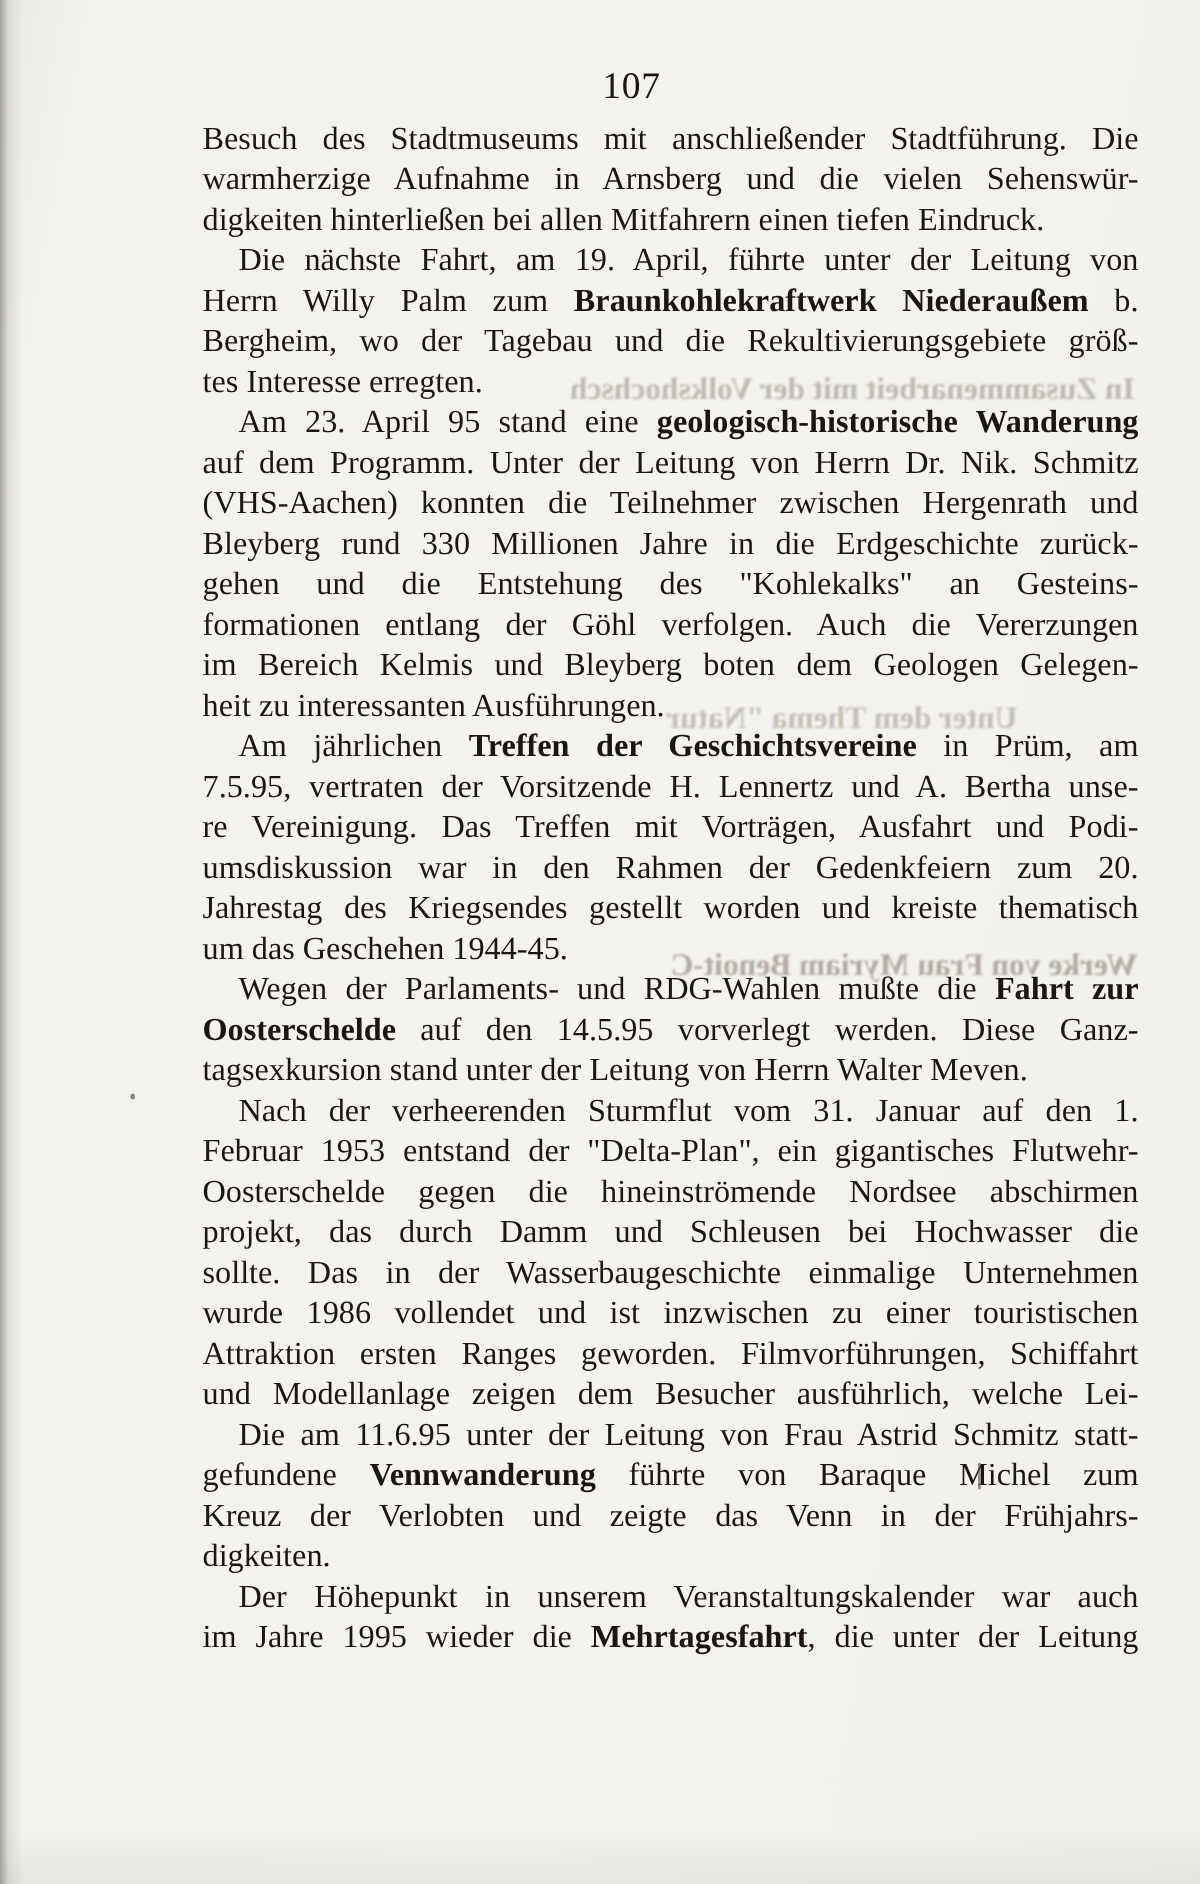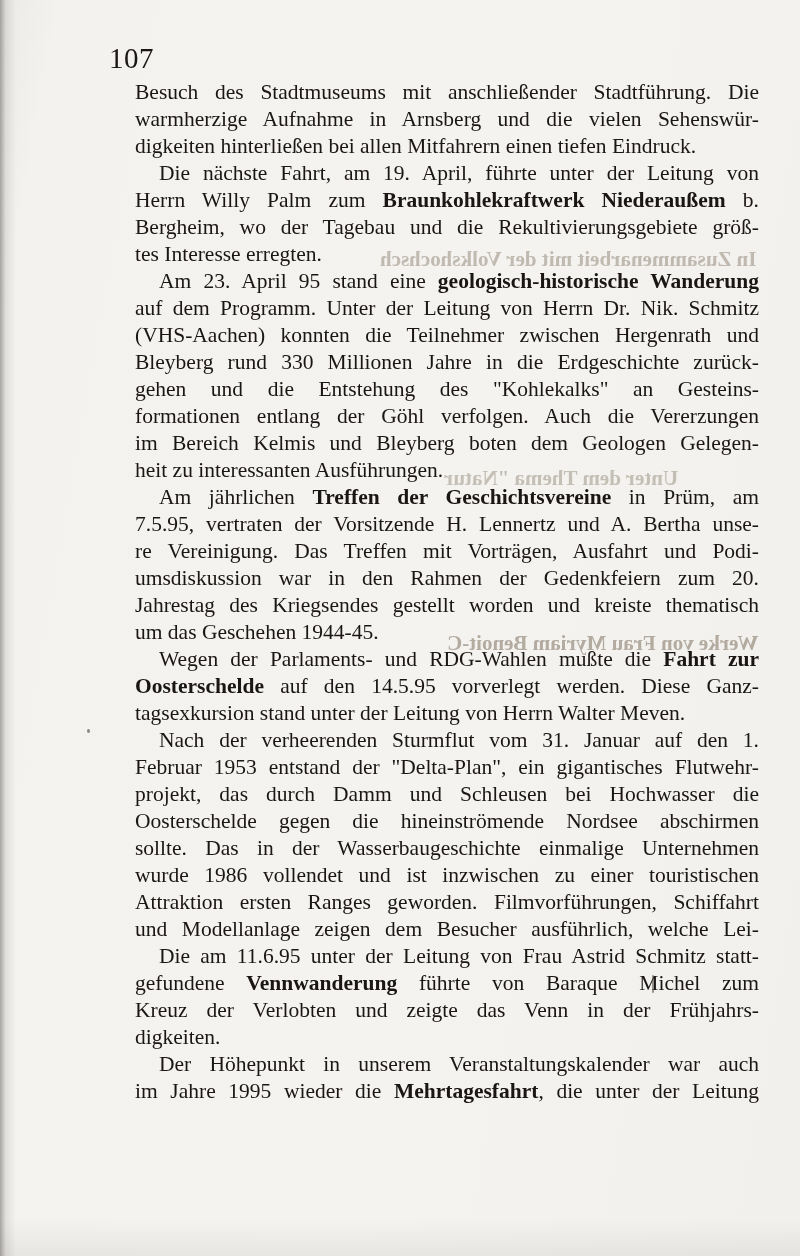--- a/index.html
+++ b/index.html
@@ -16,22 +16,22 @@
     position: absolute; left: 0; top: 0; bottom: 0; width: 16px;
     background: linear-gradient(to right, rgba(55,50,45,0.40), rgba(55,50,45,0.10) 35%, rgba(55,50,45,0) 100%);
     pointer-events: none;
   }
   .edge-shadow-bottom {
     position: absolute; left: 0; right: 0; bottom: 0; height: 36px;
     background: linear-gradient(to top, rgba(60,55,50,0.07), rgba(60,55,50,0) 100%);
     pointer-events: none;
   }
   .page-number {
-    position: absolute; top: 45px; left: 109px; width: 664px;
-    text-align: left; font-size: 29px; line-height: 26px;
+    position: absolute; top: 45px; left: 89px; width: 664px;
+    text-align: center; font-size: 25px; line-height: 26px;
     letter-spacing: 0.5px;
   }
   .text-block { position: absolute; left: 95px; top: 79px; width: 664px; }
   .line {
     height: 27px; line-height: 27px; font-size: 21.5px;
     text-align: justify; text-align-last: justify;
     overflow: visible; white-space: normal; margin-left: 40px;
   }
   .line.ind { text-indent: 24px; }
   .line.lastline { text-align-last: left; }
@@ -84,22 +84,22 @@
       <div class="line"><span>7.5.95, vertraten der Vorsitzende H. Lennertz und A. Bertha unse-</span></div>
       <div class="line"><span>re Vereinigung. Das Treffen mit Vorträgen, Ausfahrt und Podi-</span></div>
       <div class="line"><span>umsdiskussion war in den Rahmen der Gedenkfeiern zum 20.</span></div>
       <div class="line"><span>Jahrestag des Kriegsendes gestellt worden und kreiste thematisch</span></div>
       <div class="line lastline"><span>um das Geschehen 1944-45.</span></div>
       <div class="line ind"><span>Wegen der Parlaments- und RDG-Wahlen mußte die </span><span class="b">Fahrt zur</span></div>
       <div class="line"><span class="b">Oosterschelde</span><span> auf den 14.5.95 vorverlegt werden. Diese Ganz-</span></div>
       <div class="line lastline"><span>tagsexkursion stand unter der Leitung von Herrn Walter Meven.</span></div>
       <div class="line ind"><span>Nach der verheerenden Sturmflut vom 31. Januar auf den 1.</span></div>
       <div class="line"><span>Februar 1953 entstand der "Delta-Plan", ein gigantisches Flutwehr-</span></div>
+      <div class="line"><span>Oosterschelde gegen die hineinströmende Nordsee abschirmen</span></div>
       <div class="line"><span>projekt, das durch Damm und Schleusen bei Hochwasser die</span></div>
-      <div class="line"><span>Oosterschelde gegen die hineinströmende Nordsee abschirmen</span></div>
       <div class="line"><span>sollte. Das in der Wasserbaugeschichte einmalige Unternehmen</span></div>
       <div class="line"><span>wurde 1986 vollendet und ist inzwischen zu einer touristischen</span></div>
       <div class="line"><span>Attraktion ersten Ranges geworden. Filmvorführungen, Schiffahrt</span></div>
       <div class="line"><span>und Modellanlage zeigen dem Besucher ausführlich, welche Lei-</span></div>
       <div class="line ind"><span>Die am 11.6.95 unter der Leitung von Frau Astrid Schmitz statt-</span></div>
       <div class="line"><span>gefundene </span><span class="b">Vennwanderung</span><span> führte von Baraque Michel zum</span></div>
       <div class="line"><span>Kreuz der Verlobten und zeigte das Venn in der Frühjahrs-</span></div>
       <div class="line lastline"><span>digkeiten.</span></div>
       <div class="line ind"><span>Der Höhepunkt in unserem Veranstaltungskalender war auch</span></div>
       <div class="line"><span>im Jahre 1995 wieder die </span><span class="b">Mehrtagesfahrt</span><span>, die unter der Leitung</span></div>

